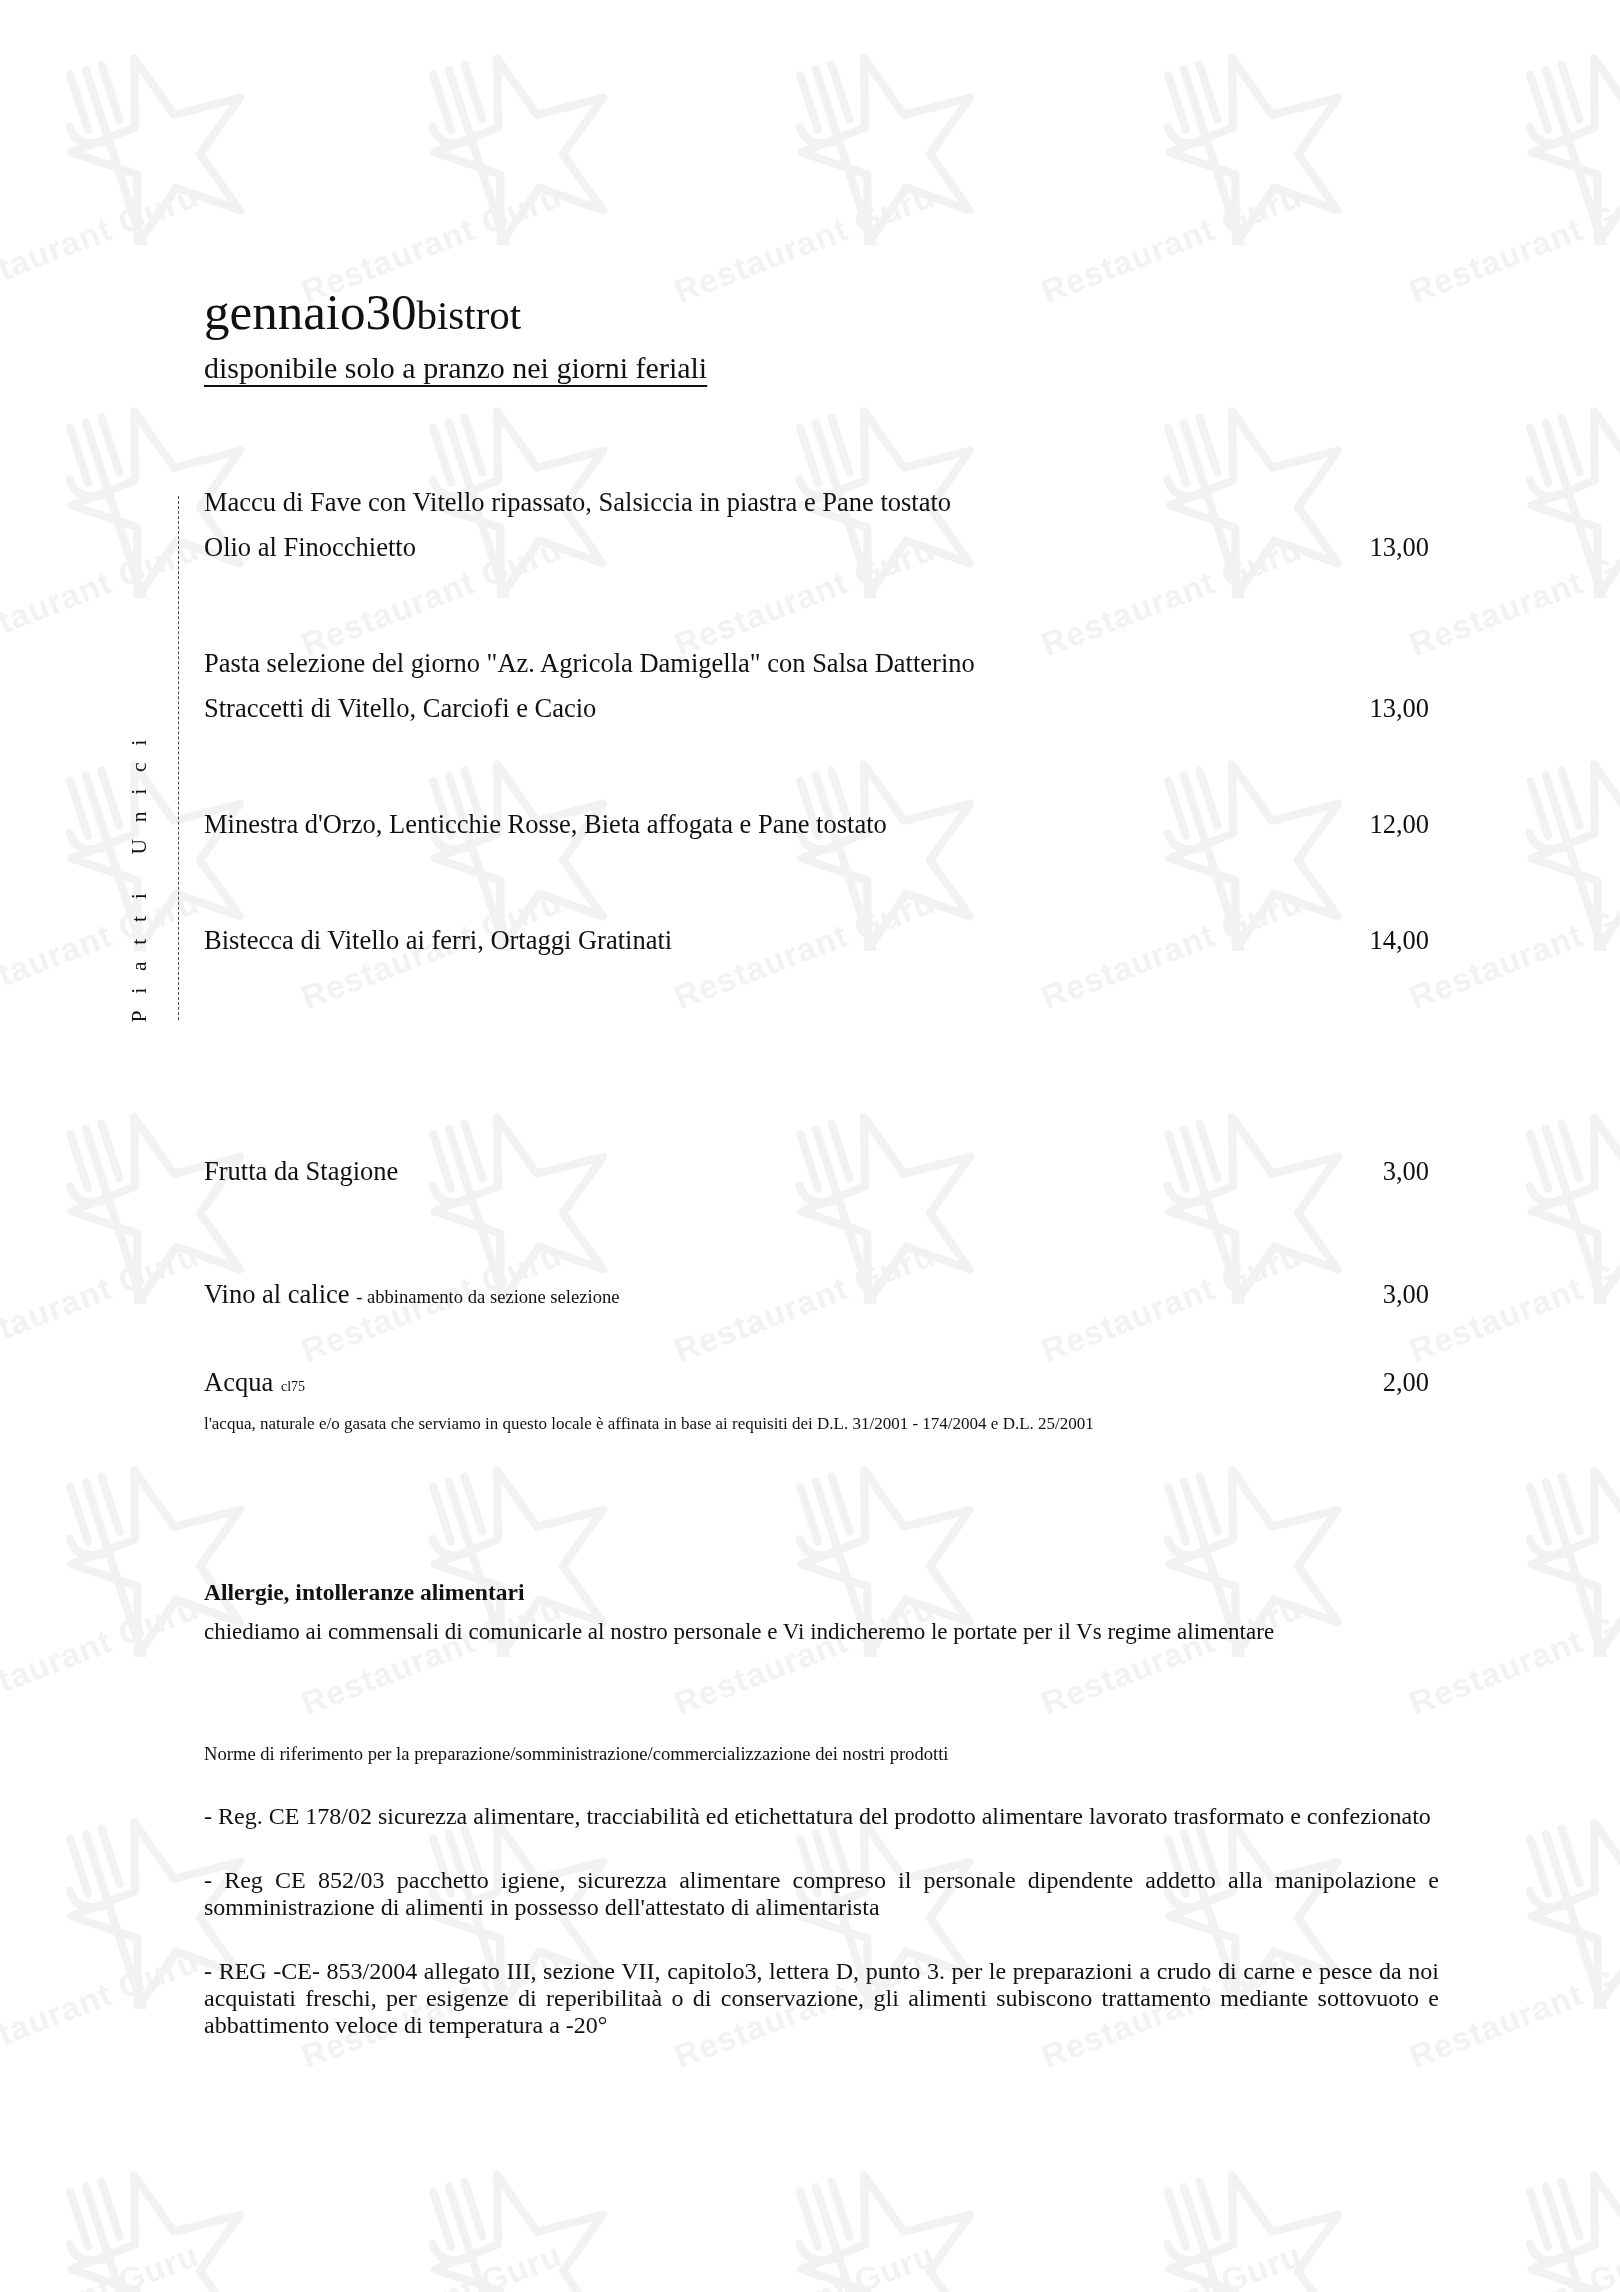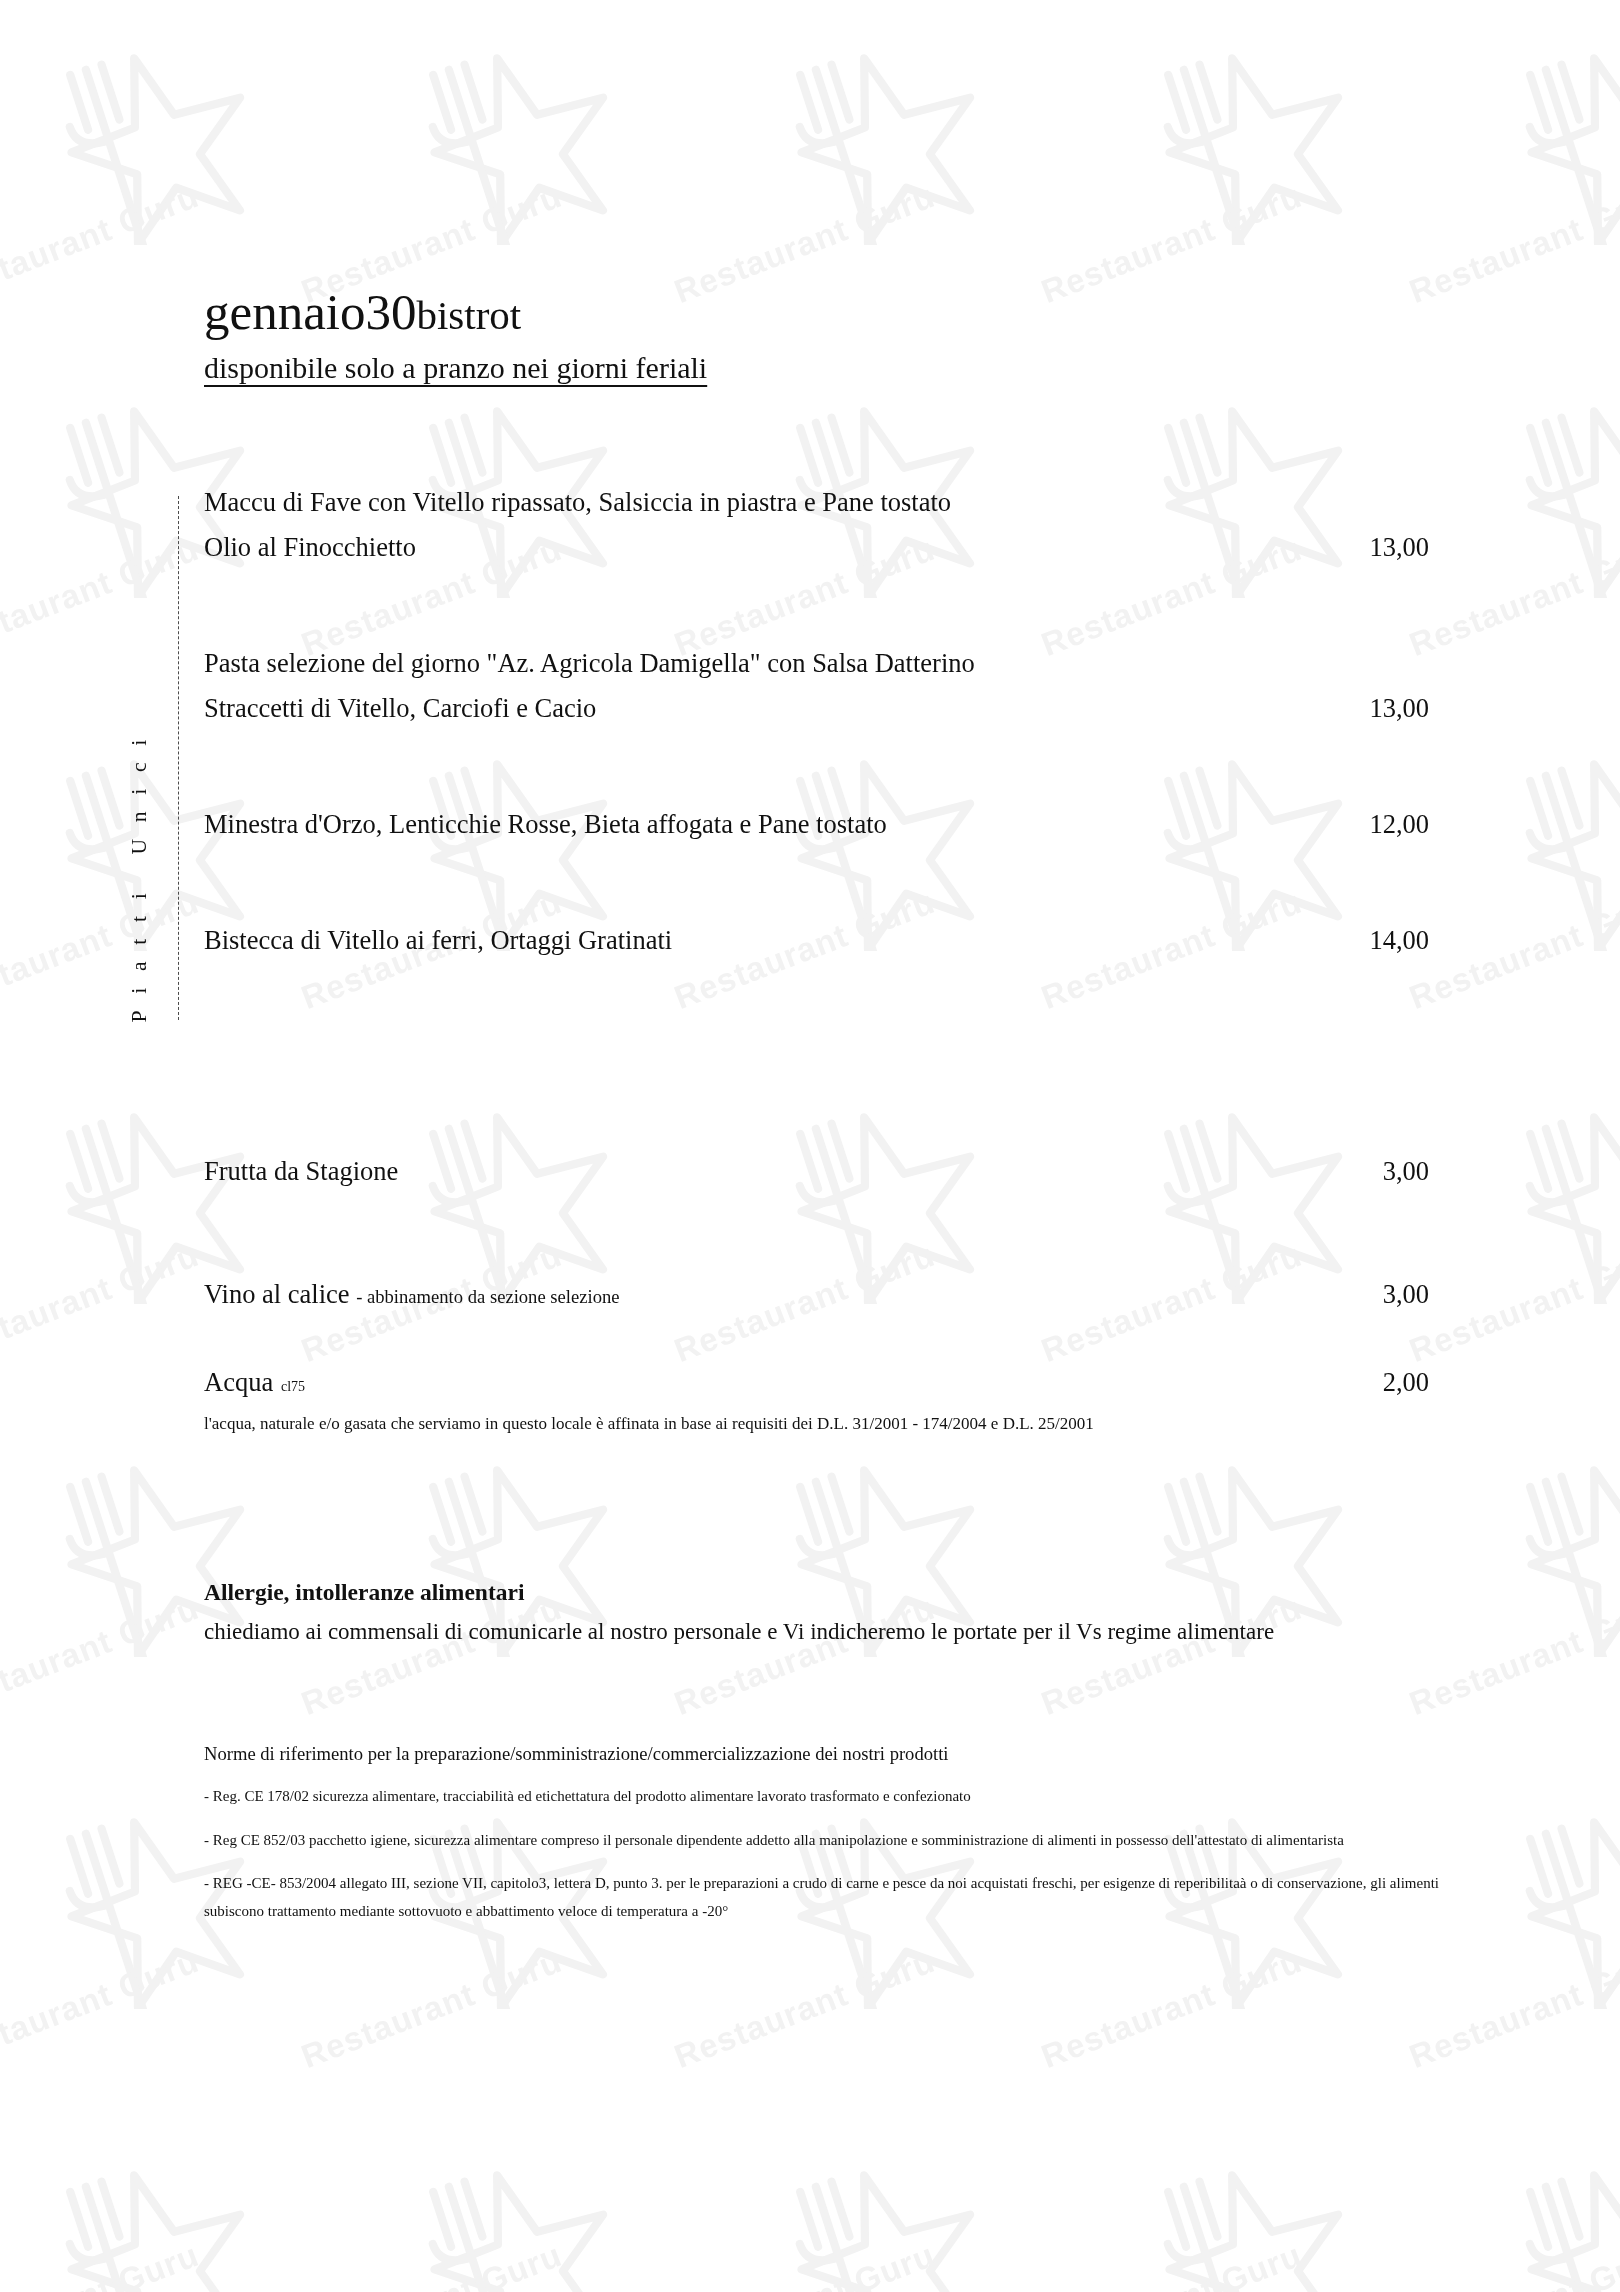--- a/index.html
+++ b/index.html
@@ -185,23 +185,23 @@
     position: absolute;
     left: 204px;
     top: 1740px;
     width: 1235px;
   }
   .legal-head {
     font-size: 18.6px;
     line-height: 27.4px;
   }
   .legal-item {
-    font-size: 15px;
+    font-size: 24px;
     line-height: 27.4px;
-    margin-top: 16px;
+    margin-top: 36px;
     text-align: justify;
   }
 </style>
 </head>
 <body>
 
 <div id="watermark-layer">
     <div class="wm-logo" style="left: 54px; top: 39px;"><svg viewBox="0 0 100 100" width="206" height="206">
         <g fill="none" stroke="#f2f2f2" stroke-width="4" stroke-linejoin="round" stroke-linecap="round" transform="rotate(-18 50 50)">
           <path d="M52 8 L62 40 L95 42 L68 62 L78 94 L52 74 L26 94 L36 62 L9 42 L42 40 Z"></path>

